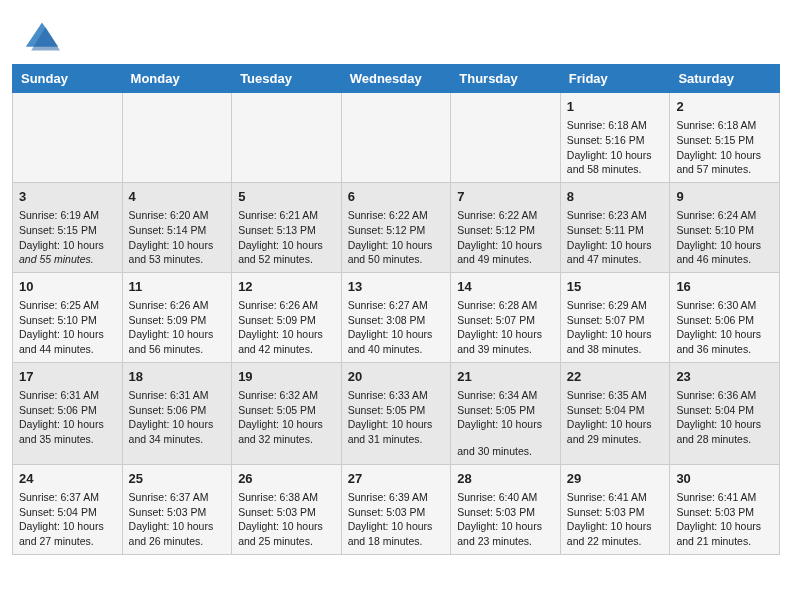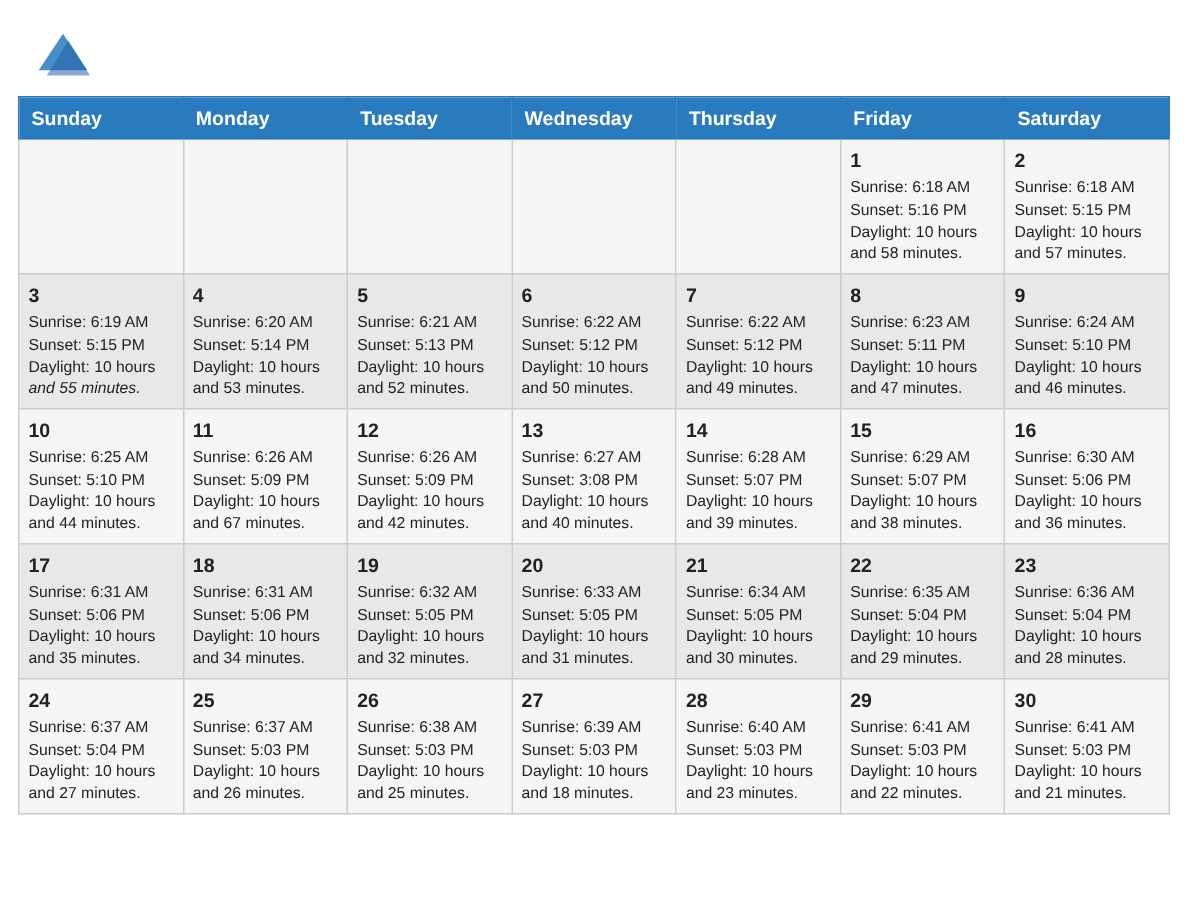--- a/index.html
+++ b/index.html
@@ -190,21 +190,21 @@
             <span style="display: block;">Sunrise: 6:25 AM</span>
             <span style="display: block;">Sunset: 5:10 PM</span>
             <span style="display: block;">Daylight: 10 hours</span>
             <span style="display: block;">and 44 minutes.</span>
           </td>
           <td>
             <span class="day-num">11</span>
             <span style="display: block;">Sunrise: 6:26 AM</span>
             <span style="display: block;">Sunset: 5:09 PM</span>
             <span style="display: block;">Daylight: 10 hours</span>
-            <span style="display: block;">and 67 minutes.</span>
+            <span style="display: block;">and 56 minutes.</span>
           </td>
           <td>
             <span class="day-num">12</span>
             <span style="display: block;">Sunrise: 6:26 AM</span>
             <span style="display: block;">Sunset: 5:09 PM</span>
             <span style="display: block;">Daylight: 10 hours</span>
             <span style="display: block;">and 42 minutes.</span>
           </td>
           <td>
             <span class="day-num">13</span>
@@ -262,21 +262,21 @@
             <span style="display: block;">Sunrise: 6:33 AM</span>
             <span style="display: block;">Sunset: 5:05 PM</span>
             <span style="display: block;">Daylight: 10 hours</span>
             <span style="display: block;">and 31 minutes.</span>
           </td>
           <td>
             <span class="day-num">21</span>
             <span style="display: block;">Sunrise: 6:34 AM</span>
             <span style="display: block;">Sunset: 5:05 PM</span>
             <span style="display: block;">Daylight: 10 hours</span>
-            <span style="display: block;">and 30 minutes.</span>
+            <span style="display: block; margin-top: 12px;">and 30 minutes.</span>
           </td>
           <td>
             <span class="day-num">22</span>
             <span style="display: block;">Sunrise: 6:35 AM</span>
             <span style="display: block;">Sunset: 5:04 PM</span>
             <span style="display: block;">Daylight: 10 hours</span>
             <span style="display: block;">and 29 minutes.</span>
           </td>
           <td>
             <span class="day-num">23</span>

